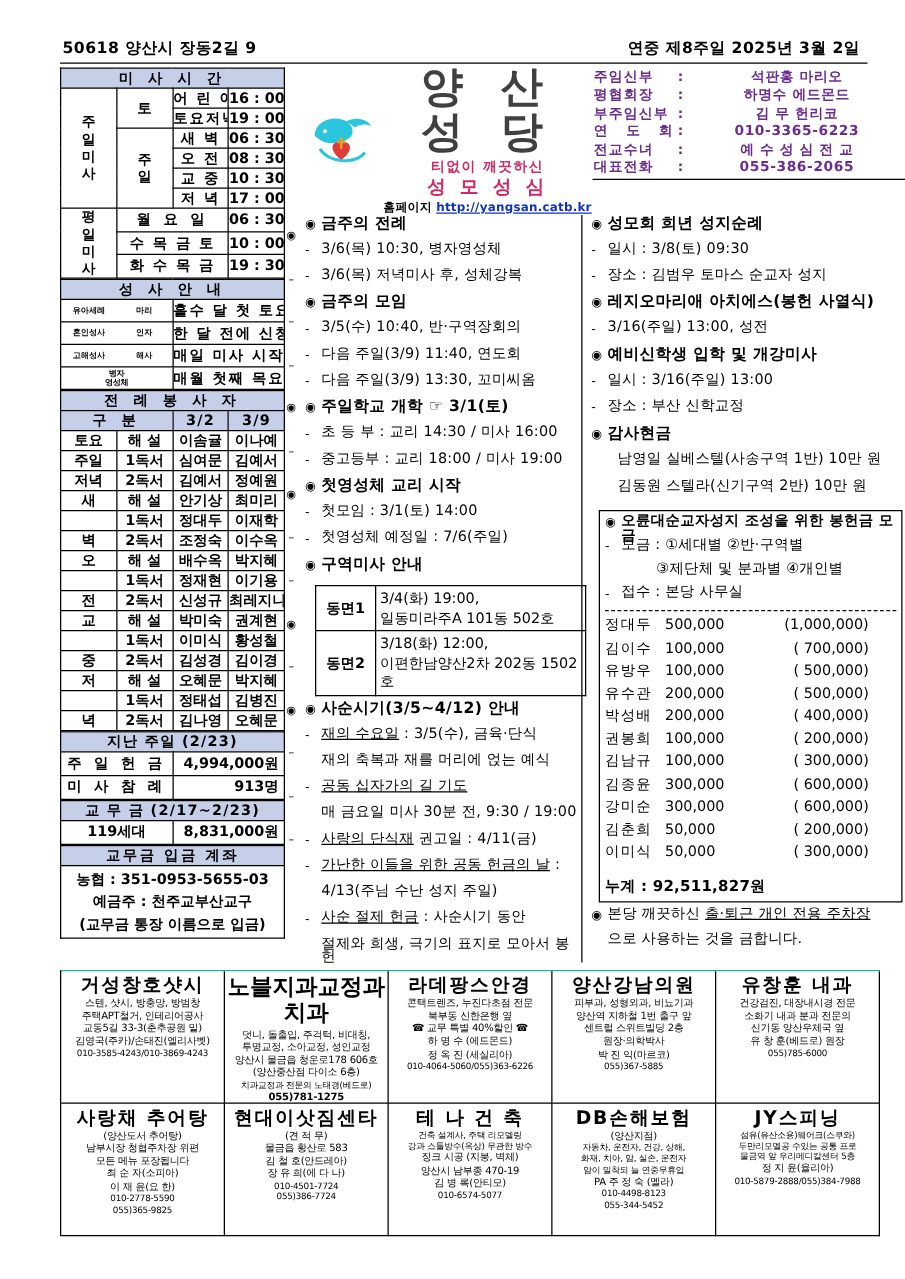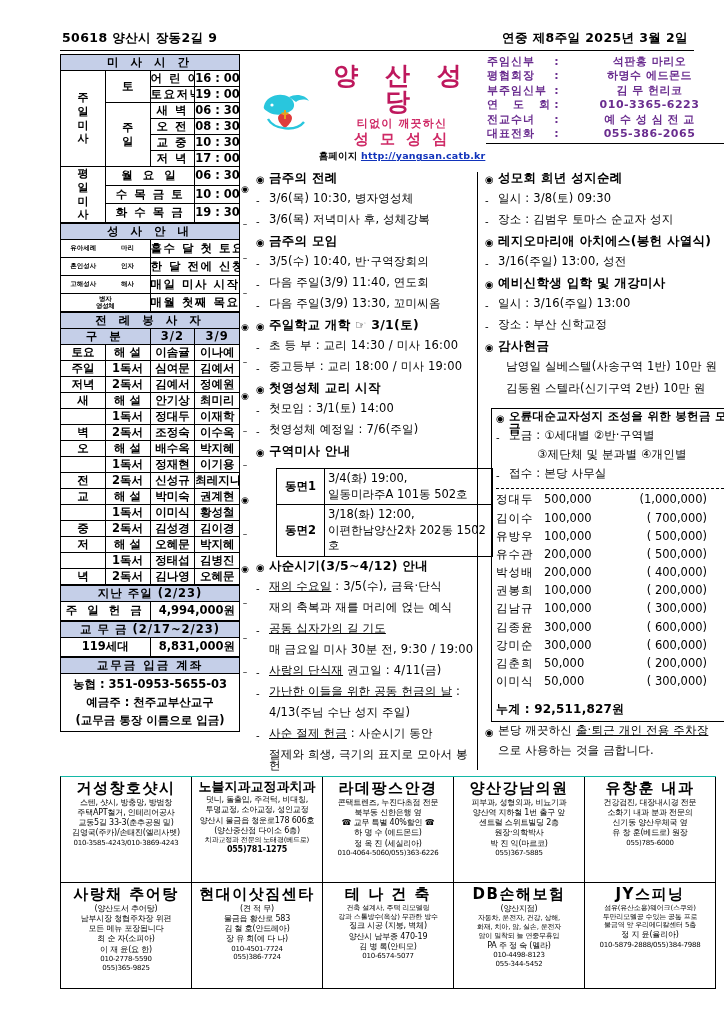--- a/index.html
+++ b/index.html
@@ -8,21 +8,21 @@
     margin: 0; padding: 0;
     background: #ffffff;
   }
   body {
     width: 724px; height: 1023px;
     font-family: "DejaVu Sans", "Liberation Sans", sans-serif;
     color: #000;
     font-size: 11px;
     overflow: hidden;
   }
-  .page { position: relative; width: 724px; height: 1023px; padding: 30px 30px 10px 60px; border-radius: 28px; }
+  .page { position: relative; width: 724px; height: 1023px; padding: 30px 30px 10px 48px; border-radius: 28px; }
 
   
   .topbar { display: flex; justify-content: space-between; align-items: flex-end;
             font-size: 12.5px; font-weight: bold; letter-spacing: .2px;
             padding: 0 6px 3px 2px; }
   .topbar .addr { letter-spacing: .4px; }
   .topbar .right { letter-spacing: .4px; }
 
   
   .grid { display: flex; align-items: stretch; gap: 0; }
@@ -52,22 +52,22 @@
   
   .vstack { display: flex; flex-direction: column; align-items: center; justify-content: center;
             height: 100%; font-size: 11px; line-height: 1.25; font-weight: bold; }
 
   
   .masthead { display: flex; align-items: stretch; }
   .logo-area { flex: 1 1 auto; display: flex; align-items: center; justify-content: center;
                padding-left: 6px; }
   .logo-mark { width: 60px; height: 54px; flex: 0 0 60px; position: relative; }
   .title-wrap { text-align: center; margin-left: 2px; }
-  .ch-title { font-size: 25px; font-weight: bold; letter-spacing: 9px;
-              color: #be185d; line-height: 1.05; }
+  .ch-title { font-size: 34px; font-weight: bold; letter-spacing: 9px;
+              color: #404040; line-height: 1.05; }
   .ch-sub1 { font-size: 11px; font-weight: bold; color: #cf2a66; letter-spacing: 1.2px; margin-top: 1px;}
   .ch-sub2 { font-size: 15px; font-weight: bold; color: #cf2a66; letter-spacing: 3px; line-height:1.15;}
   .ch-home { font-size: 9.5px; font-weight: bold; margin-top: 2px; letter-spacing: .2px;}
   .ch-home a { color: #1133bb; text-decoration: underline; }
 
   .staff { flex: 0 0 252px; }
   table.staff-tb { border-collapse: collapse; width: 100%; }
   table.staff-tb td { border: none; padding: 0 1px; height: 14.5px;
                       font-size: 11px; font-weight: bold; color: #6a2d8f;
                       white-space: nowrap; line-height: 1; }
@@ -80,42 +80,42 @@
   .li { display: flex; align-items: flex-start; font-size: 11.5px; line-height: 1.0;
         height: 21px; }
   .li .bul { flex: 0 0 13px; font-size: 10px; padding-top: 3px; text-align: left; }
   .li .tx  { flex: 1 1 auto; }
   .li.head .tx { font-weight: bold; font-size: 12.5px; letter-spacing: .3px; }
   .li.sub  .tx { font-size: 11.5px; letter-spacing: .2px; }
   .li.cont .tx { font-size: 11.5px; letter-spacing: .2px; }
   .u { text-decoration: underline; }
 
   
-  table.dist { border-collapse: collapse; width: 98%; margin: 2px 0 3px 20px; table-layout: fixed; }
+  table.dist { border-collapse: collapse; width: 98%; margin: 2px 0 3px 8px; table-layout: fixed; }
   table.dist td { border: 1px solid #000; font-size: 11.5px; padding: 2px 3px; line-height: 1.35;}
   table.dist td.dname { width: 48px; text-align: center; font-weight: bold; }
 
   
   .offbox { border: 1px solid #000; margin: 3px 4px 3px 6px; padding: 2px 4px 3px 4px; }
   .offbox .li { height: 19px; }
   .offdiv { border-top: 1px dashed #000; margin: 1px 0 2px 0; }
   .donor { display: flex; font-size: 11.5px; line-height: 1; height: 18.2px; align-items: center; }
   .donor .dn { flex: 0 0 48px; letter-spacing: 1px; }
   .donor .da { flex: 0 0 56px; }
   .donor .db { flex: 1 1 auto; text-align: right; padding-right: 22px; }
   .total { font-size: 12px; font-weight: bold; margin-top: 10px; letter-spacing: .2px;}
 
   
   .ads { display: grid; grid-template-columns: repeat(5, 1fr); margin-top: 6px;
          border-left: 1px solid #000; border-top: 1px solid #14b8a6; width: 656px; }
   .ad { border-right: 1px solid #000; border-bottom: 1px solid #000;
         padding: 2px 2px 3px 2px; text-align: center; height: 106px; overflow: hidden; }
   .ad-title { font-size: 15px; font-weight: bold; letter-spacing: 1.5px; line-height: 1.2;
               margin-bottom: 1px; }
-  .ad-title.sm { font-size: 13px; letter-spacing: 0px; }
+  .ad-title.sm { font-size: 18px; letter-spacing: 0px; }
   .ad-line { font-size: 8px; line-height: 1.28; letter-spacing: -0.2px; white-space: nowrap; }
   .ad-line.b { font-weight: bold; }
   .ad-line.xs { font-size: 7px; }
 
   .dot-col { width: 10px; flex: 0 0 10px; }
   .dot-item { height: 34.5px; display: flex; align-items: center; justify-content: center;
               font-size: 9px; }
 </style>
 </head>
 <body>
@@ -361,20 +361,24 @@
         </table>
 
       <table class="tb">
         <tbody>
             <tr>
               <td class="hdr nosp" colspan="2" style="letter-spacing:1px">지난 주일 (2/23)</td>
             </tr>
         <tr style="height:19px">
           <td class="sp2" style="width:50%;height:19px">주 일 헌 금</td>
           <td style="text-align:right;padding-right:4px;height:19px">4,994,000원</td>
+        </tr>
+        <tr style="height:19px">
+          <td class="sp2" style="height:19px">미 사 참 례</td>
+          <td style="text-align:right;padding-right:4px;height:19px">913명</td>
         </tr>
       </tbody>
         </table>
 
       <table class="tb">
         <tbody>
             <tr>
               <td class="hdr nosp" colspan="2" style="letter-spacing:1px">교 무 금 (2/17~2/23)</td>
             </tr>
         <tr style="height:19px">

